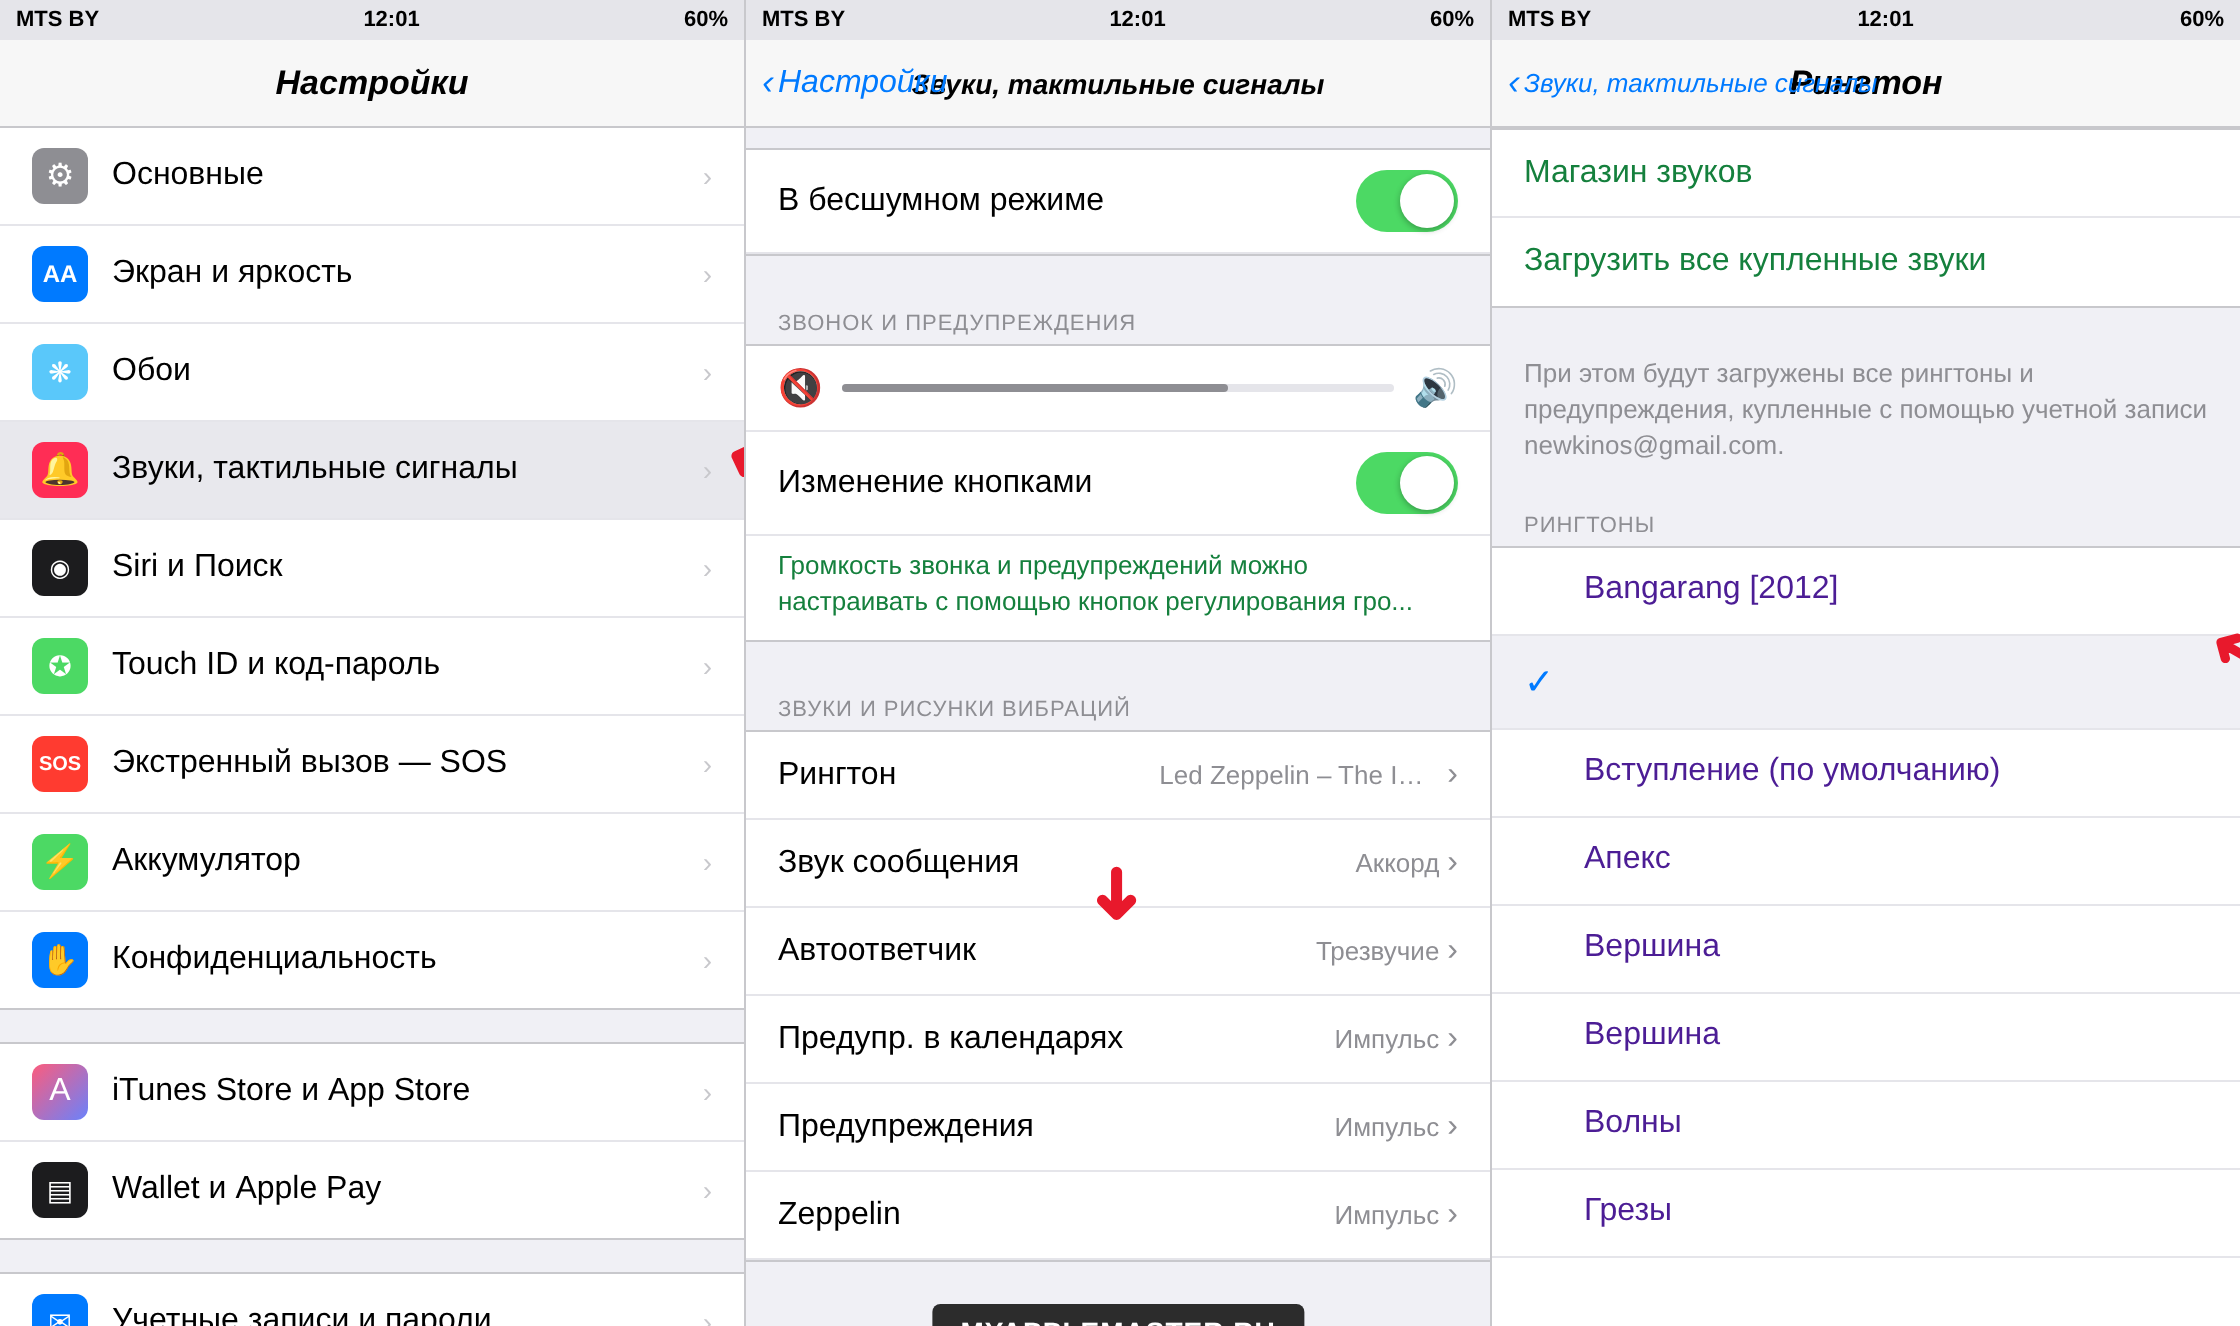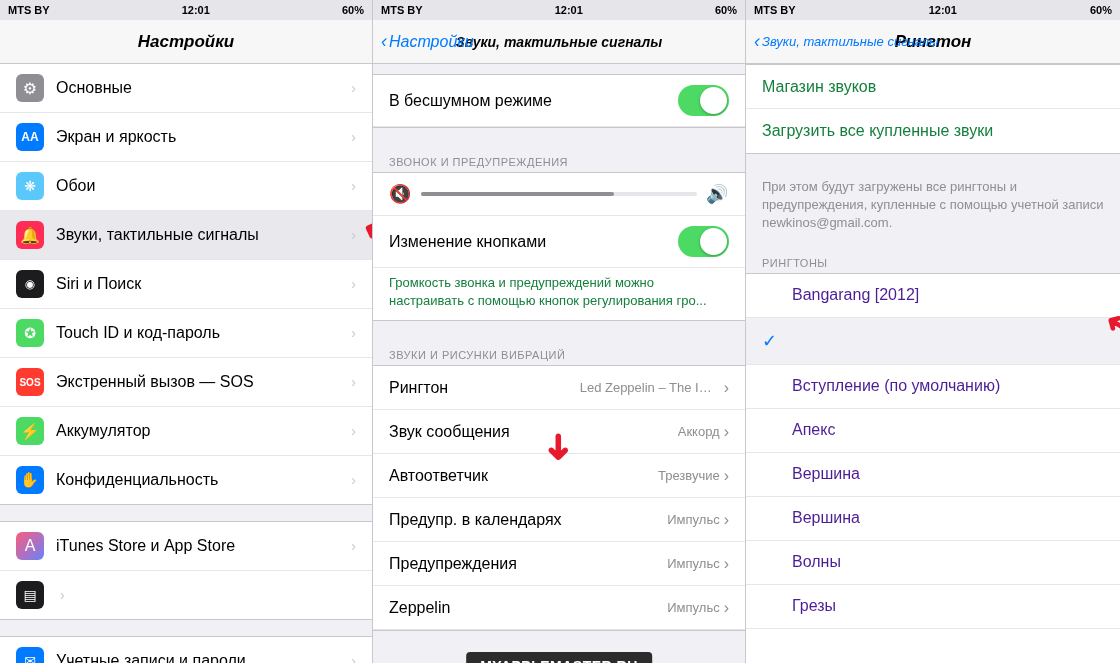--- a/index.html
+++ b/index.html
@@ -380,20 +380,21 @@
     <div class="settings-group">
 
       <div class="settings-item">
         <div class="settings-icon icon-blue" style="font-size:16px; background: linear-gradient(135deg,#fc5c7d,#6a82fb);">A</div>
         <span class="settings-label">iTunes Store и App Store</span>
         <span class="chevron-right">›</span>
       </div>
 
       <div class="settings-item">
         <div class="settings-icon icon-dark" style="font-size:14px;">▤</div>
+        <span class="settings-label">Wallet и Apple Pay</span>
         <span class="chevron-right">›</span>
       </div>
     </div>
 
     <div class="settings-group">
 
       <div class="settings-item">
         <div class="settings-icon icon-blue" style="font-size:14px;">✉</div>
         <span class="settings-label">Учетные записи и пароли</span>
         <span class="chevron-right">›</span>

